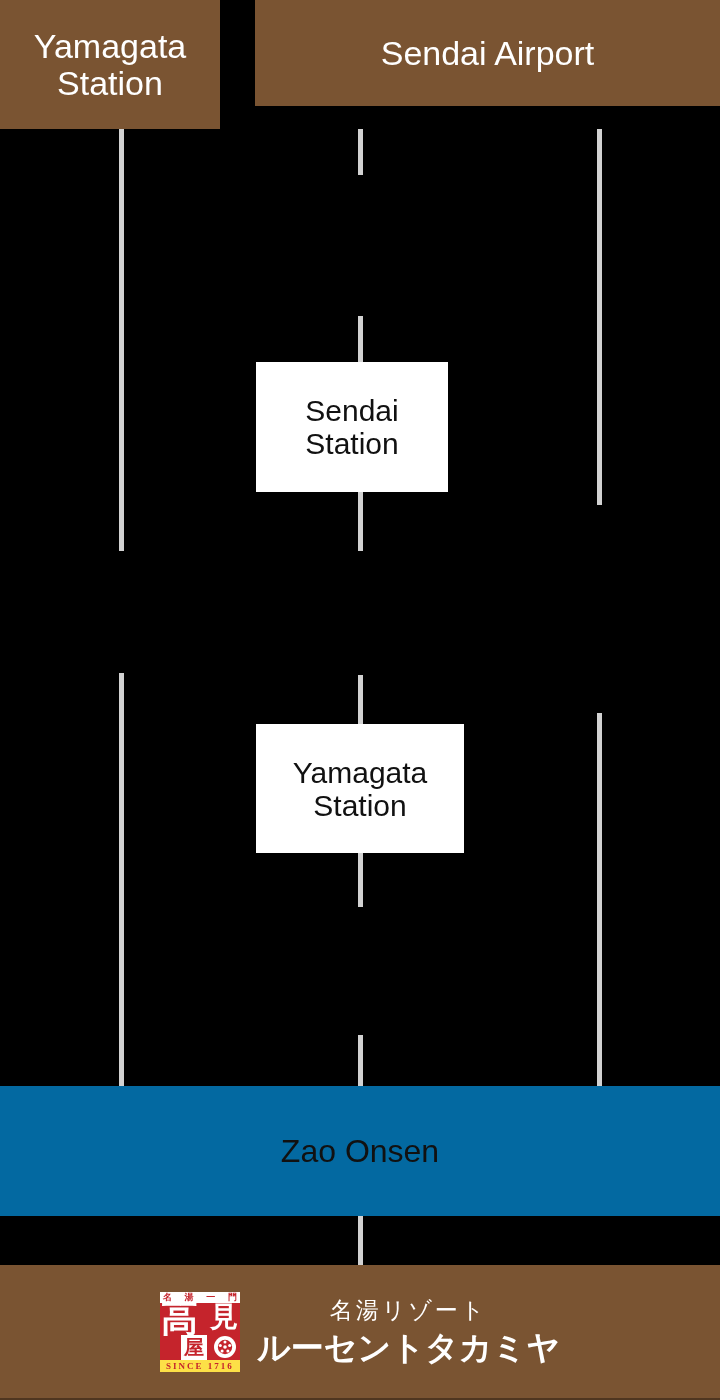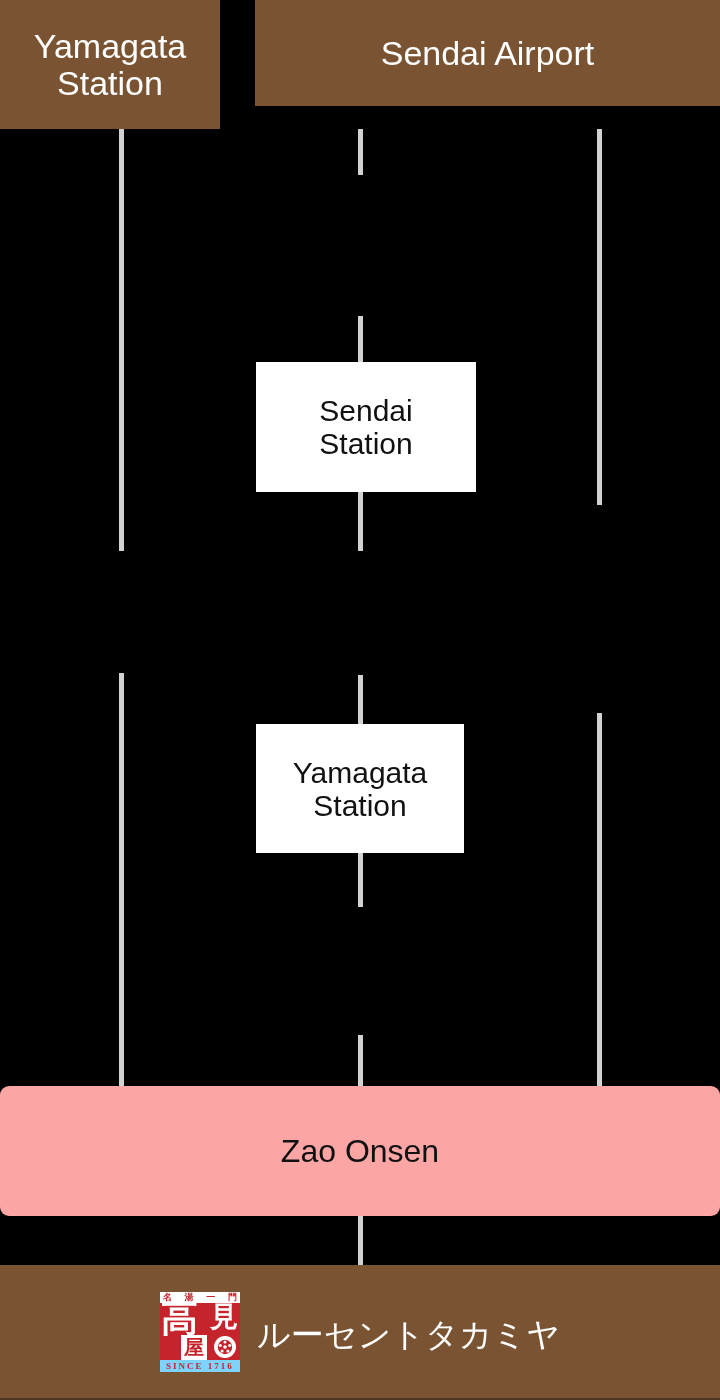--- a/index.html
+++ b/index.html
@@ -21,22 +21,22 @@
   .node.white{background:#FFFFFF;color:#111111;}
   .airport-label{font-size:34px;line-height:37px;font-weight:400;}
   .station-label{font-size:30px;line-height:33px;font-weight:400;}
   .zao-label{font-size:32px;line-height:34px;font-weight:400;color:#111111;}
   
   .line{
     position:absolute;width:5px;background:#D2D2D2;
   }
   
   .band{
-    position:absolute;left:0;width:720px;background:#fca5a5;
-    display:flex;align-items:center;justify-content:center;border-radius:9px;
+    position:absolute;left:0;width:720px;background:#0369a1;
+    display:flex;align-items:center;justify-content:center;
   }
   
   .footer{
     position:absolute;left:0;top:1265px;width:720px;height:135px;
     background:#7A5432;
     display:flex;align-items:center;justify-content:center;
     gap:17px;
     border-bottom:2px solid rgba(0,0,0,0.35);
     box-sizing:border-box;
   }
@@ -57,33 +57,33 @@
   .seal-ya-box{
     position:absolute;left:21px;bottom:0px;width:26px;height:25px;background:#FFFFFF;
     display:flex;align-items:center;justify-content:center;
   }
   .seal-char-ya{color:#C5242C;font-size:20px;line-height:1;font-weight:bold;}
   .seal-emblem{
     position:absolute;right:4px;bottom:2px;width:22px;height:22px;border-radius:50%;
     background:#FFFFFF;display:flex;align-items:center;justify-content:center;
   }
   .seal-since{
-    height:12px;background:#7dd3fc;color:#C5242C;
+    height:12px;background:#fde047;color:#C5242C;
     font-size:9px;font-weight:bold;line-height:12px;text-align:center;
     letter-spacing:2px;white-space:nowrap;
   }
   .brand{
     display:flex;flex-direction:column;align-items:center;color:#FFFFFF;
   }
   .brand-subtitle{
     font-family:"Liberation Serif","DejaVu Serif",serif;
     font-size:23px;line-height:26px;letter-spacing:3px;white-space:nowrap;
   }
   .brand-wordmark{
-    font-size:33px;line-height:36px;font-weight:normal;margin-top:6px;white-space:nowrap;
+    font-size:33px;line-height:36px;font-weight:bold;margin-top:6px;white-space:nowrap;
   }
 </style>
 </head>
 <body>
 
 <div class="canvas">
 
   <div class="node brown" style="left:0;top:0;width:220px;height:129px;">
     <div class="airport-label">Yamagata</div>
     <div class="airport-label">Station</div>
@@ -100,21 +100,21 @@
   <div class="line" style="left:358px;top:316px;height:46px;"></div>
   <div class="line" style="left:358px;top:492px;height:59px;"></div>
   <div class="line" style="left:358px;top:675px;height:49px;"></div>
   <div class="line" style="left:358px;top:853px;height:54px;"></div>
   <div class="line" style="left:358px;top:1035px;height:51px;"></div>
   <div class="line" style="left:358px;top:1216px;height:49px;"></div>
 
   <div class="line" style="left:597px;top:129px;height:376px;"></div>
   <div class="line" style="left:597px;top:713px;height:373px;"></div>
 
-  <div class="node white" style="left:256px;top:362px;width:220px;height:130px;">
+  <div class="node white" style="left:256px;top:362px;width:192px;height:130px;">
     <div class="station-label">Sendai</div>
     <div class="station-label">Station</div>
   </div>
 
   <div class="node white" style="left:256px;top:724px;width:208px;height:129px;">
     <div class="station-label">Yamagata</div>
     <div class="station-label">Station</div>
   </div>
 
   <div class="band" style="top:1086px;height:130px;">
@@ -145,18 +145,19 @@
             <circle cx="13.2" cy="14.4" r="1.7" fill="#FFFFFF"></circle>
             <circle cx="6.8" cy="14.4" r="1.7" fill="#FFFFFF"></circle>
             <circle cx="4.8" cy="8.3" r="1.7" fill="#FFFFFF"></circle>
           </svg>
         </span>
       </div>
       <div class="seal-since">SINCE 1716</div>
     </div>
 
     <div class="brand">
+      <div class="brand-subtitle">名湯リゾート</div>
       <div class="brand-wordmark">ルーセントタカミヤ</div>
     </div>
 
   </div>
 
 </div>
 
 </body></html>

